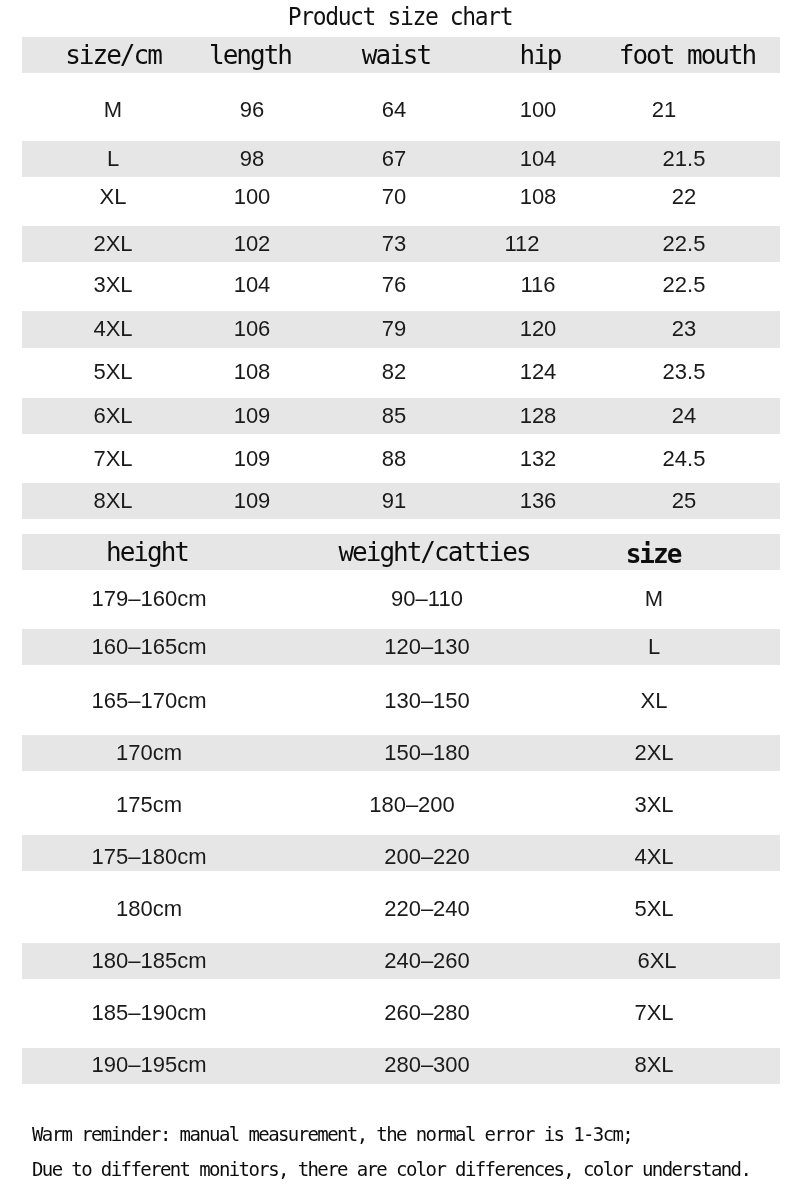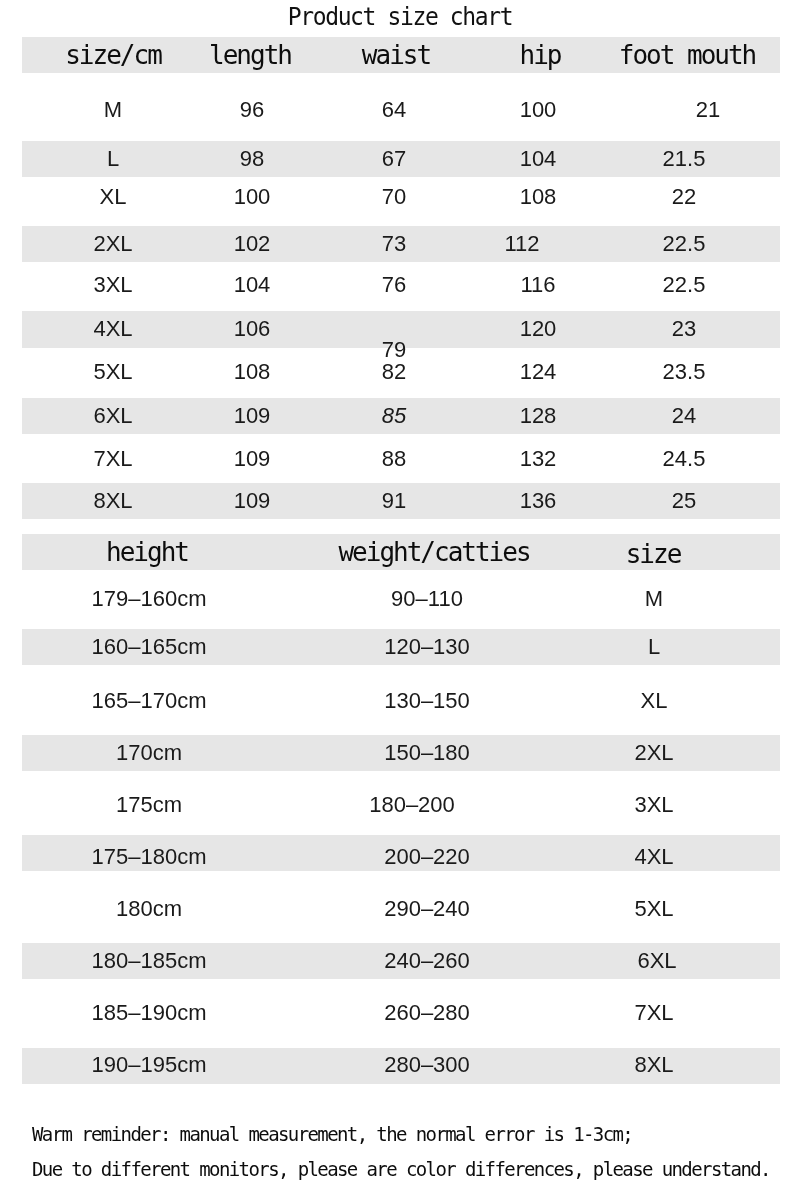--- a/index.html
+++ b/index.html
@@ -86,21 +86,21 @@
     <span class="cell" style="left:396px;">waist</span>
     <span class="cell" style="left:540px;">hip</span>
     <span class="cell" style="left:687px;">foot mouth</span>
   </div>
 
   <div class="row" style="top:92px;">
     <span class="cell" style="left:113px;">M</span>
     <span class="cell" style="left:252px;">96</span>
     <span class="cell" style="left:394px;">64</span>
     <span class="cell" style="left:538px;">100</span>
-    <span class="cell" style="left:708px;">21</span>
+    <span class="cell" style="left:664px;">21</span>
   </div>
   <div class="row" style="top:141px;">
     <span class="cell" style="left:113px;">L</span>
     <span class="cell" style="left:252px;">98</span>
     <span class="cell" style="left:394px;">67</span>
     <span class="cell" style="left:538px;">104</span>
     <span class="cell" style="left:684px;">21.5</span>
   </div>
   <div class="row" style="top:179px;">
     <span class="cell" style="left:113px;">XL</span>
@@ -119,35 +119,35 @@
   <div class="row" style="top:267px;">
     <span class="cell" style="left:113px;">3XL</span>
     <span class="cell" style="left:252px;">104</span>
     <span class="cell" style="left:394px;">76</span>
     <span class="cell" style="left:538px;">116</span>
     <span class="cell" style="left:684px;">22.5</span>
   </div>
   <div class="row" style="top:311px;">
     <span class="cell" style="left:113px;">4XL</span>
     <span class="cell" style="left:252px;">106</span>
-    <span class="cell" style="left:394px;margin-top:21px;">79</span>
+    <span class="cell" style="left:394px;">79</span>
     <span class="cell" style="left:538px;">120</span>
     <span class="cell" style="left:684px;">23</span>
   </div>
   <div class="row" style="top:354px;">
     <span class="cell" style="left:113px;">5XL</span>
     <span class="cell" style="left:252px;">108</span>
     <span class="cell" style="left:394px;">82</span>
     <span class="cell" style="left:538px;">124</span>
     <span class="cell" style="left:684px;">23.5</span>
   </div>
   <div class="row" style="top:398px;">
     <span class="cell" style="left:113px;">6XL</span>
     <span class="cell" style="left:252px;">109</span>
-    <span class="cell" style="left:394px;font-style:italic;">85</span>
+    <span class="cell" style="left:394px;">85</span>
     <span class="cell" style="left:538px;">128</span>
     <span class="cell" style="left:684px;">24</span>
   </div>
   <div class="row" style="top:441px;">
     <span class="cell" style="left:113px;">7XL</span>
     <span class="cell" style="left:252px;">109</span>
     <span class="cell" style="left:394px;">88</span>
     <span class="cell" style="left:538px;">132</span>
     <span class="cell" style="left:684px;">24.5</span>
   </div>
@@ -164,21 +164,21 @@
   <div class="band" style="top:534px;height:36px;"></div>
   <div class="band" style="top:629px;height:36px;"></div>
   <div class="band" style="top:735px;height:36px;"></div>
   <div class="band" style="top:835px;height:36px;"></div>
   <div class="band" style="top:943px;height:36px;"></div>
   <div class="band" style="top:1048px;height:36px;"></div>
 
   <div class="row hdr" style="top:534px;">
     <span class="cell" style="left:147px;">height</span>
     <span class="cell" style="left:434px;">weight/catties</span>
-    <span class="cell" style="left:653px;top:2px;">size</span>
+    <span class="cell" style="left:653px;top:2px;font-weight:bold;">size</span>
   </div>
 
   <div class="row" style="top:581px;">
     <span class="cell" style="left:149px;">179–160cm</span>
     <span class="cell" style="left:427px;">90–110</span>
     <span class="cell" style="left:654px;">M</span>
   </div>
   <div class="row" style="top:629px;">
     <span class="cell" style="left:149px;">160–165cm</span>
     <span class="cell" style="left:427px;">120–130</span>
@@ -199,34 +199,34 @@
     <span class="cell" style="left:412px;">180–200</span>
     <span class="cell" style="left:654px;">3XL</span>
   </div>
   <div class="row" style="top:839px;">
     <span class="cell" style="left:149px;">175–180cm</span>
     <span class="cell" style="left:427px;">200–220</span>
     <span class="cell" style="left:654px;">4XL</span>
   </div>
   <div class="row" style="top:891px;padding-left:47px;">
     <span class="cell" style="left:149px;">180cm</span>
-    <span class="cell" style="left:427px;">290–240</span>
+    <span class="cell" style="left:427px;">220–240</span>
     <span class="cell" style="left:654px;">5XL</span>
   </div>
   <div class="row" style="top:943px;">
     <span class="cell" style="left:149px;">180–185cm</span>
     <span class="cell" style="left:427px;">240–260</span>
     <span class="cell" style="left:657px;">6XL</span>
   </div>
   <div class="row" style="top:995px;">
     <span class="cell" style="left:149px;">185–190cm</span>
     <span class="cell" style="left:427px;">260–280</span>
     <span class="cell" style="left:654px;">7XL</span>
   </div>
   <div class="row" style="top:1047px;">
     <span class="cell" style="left:149px;">190–195cm</span>
     <span class="cell" style="left:427px;">280–300</span>
     <span class="cell" style="left:654px;">8XL</span>
   </div>
 </div>
 
 <div class="note" style="top:1123px;">Warm reminder: manual measurement, the normal error is 1-3cm;</div>
-<div class="note" style="top:1158px;">Due to different monitors, please are color differences, please understand.</div>
+<div class="note" style="top:1158px;">Due to different monitors, there are color differences, color understand.</div>
 
 </body></html>

